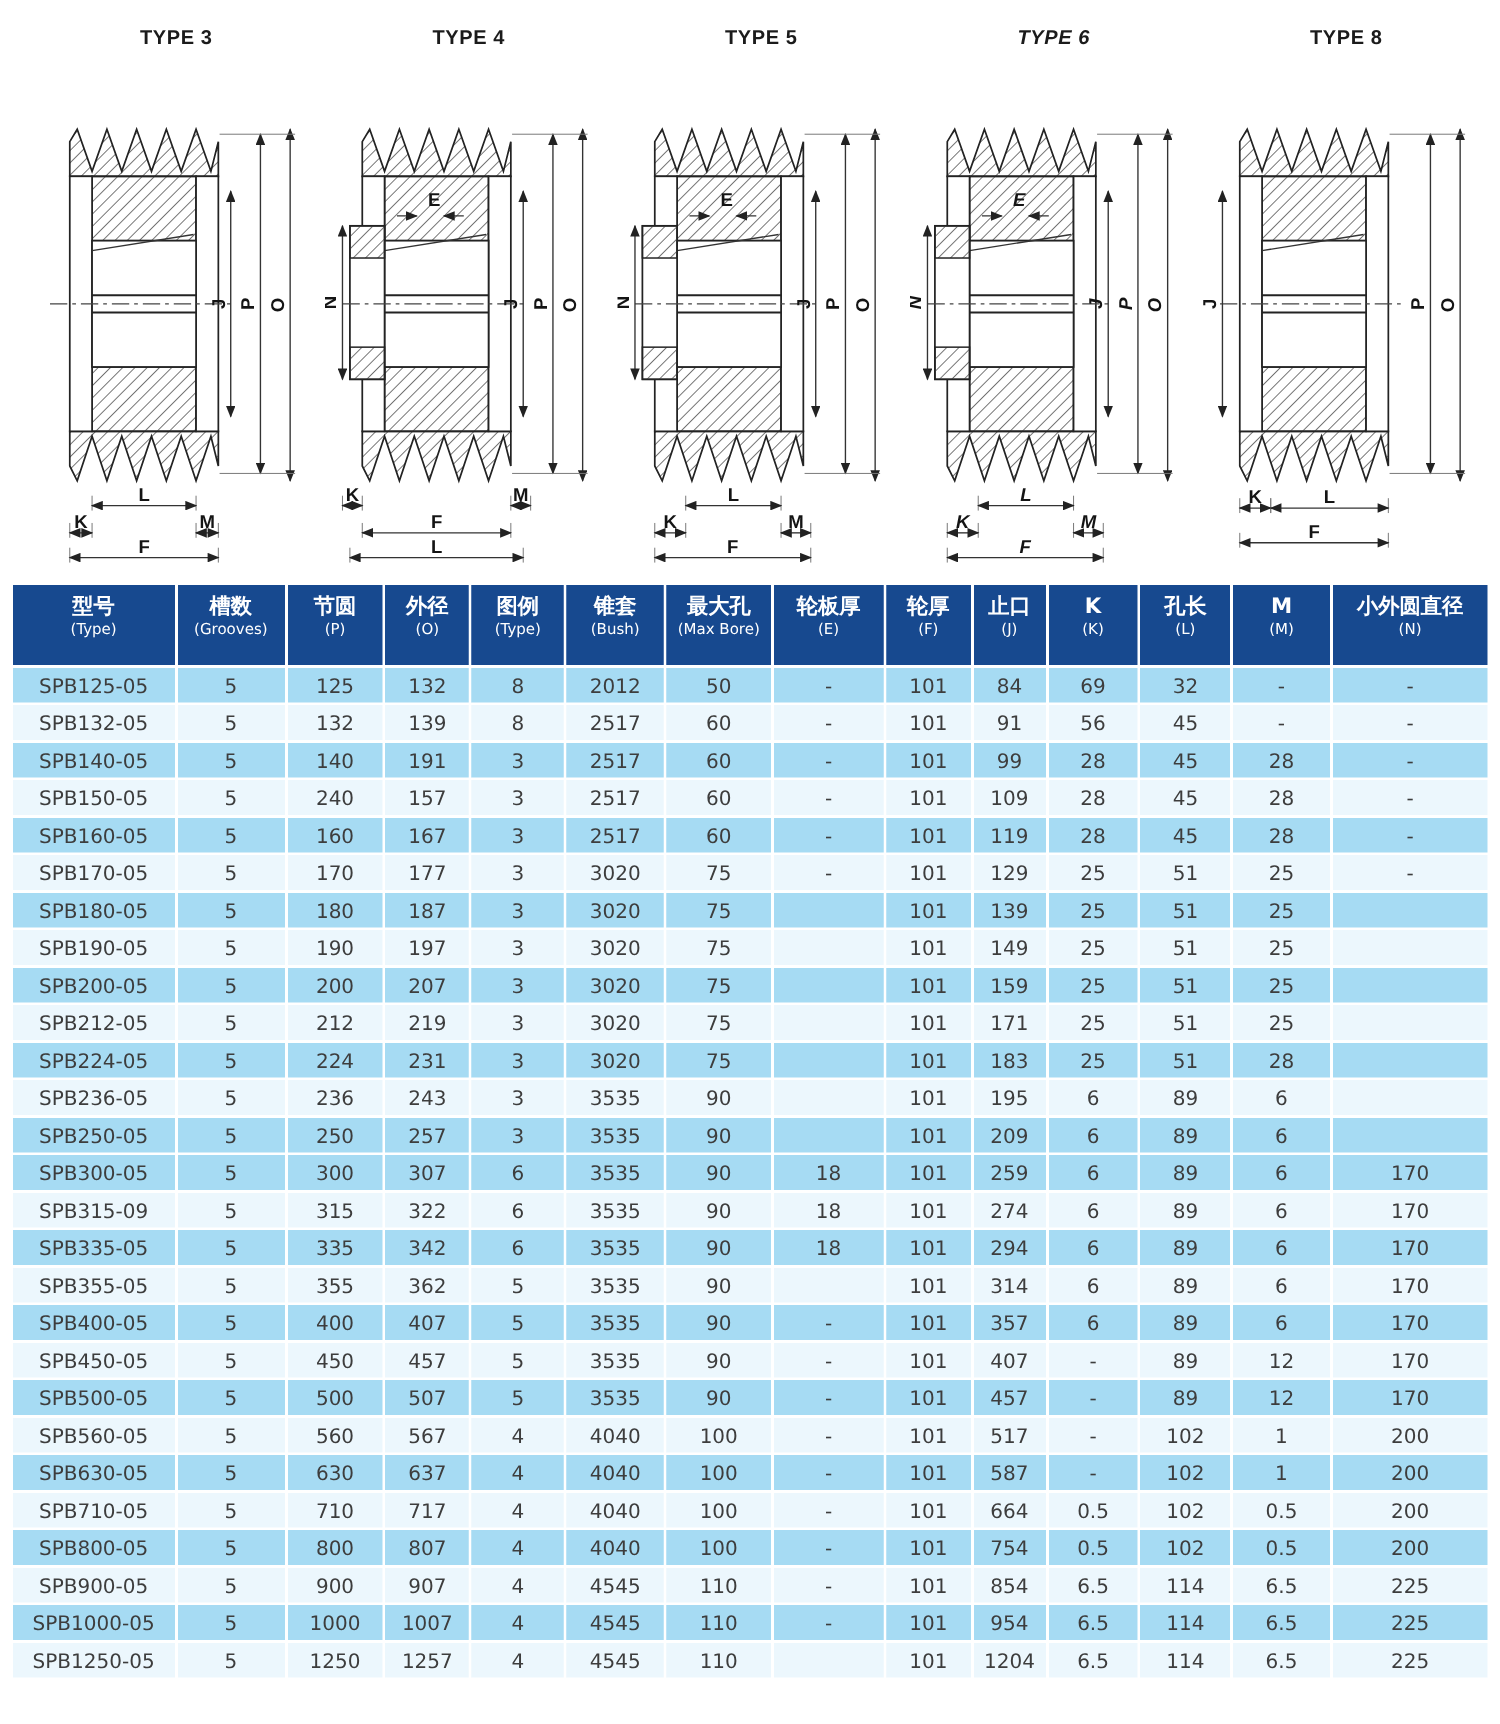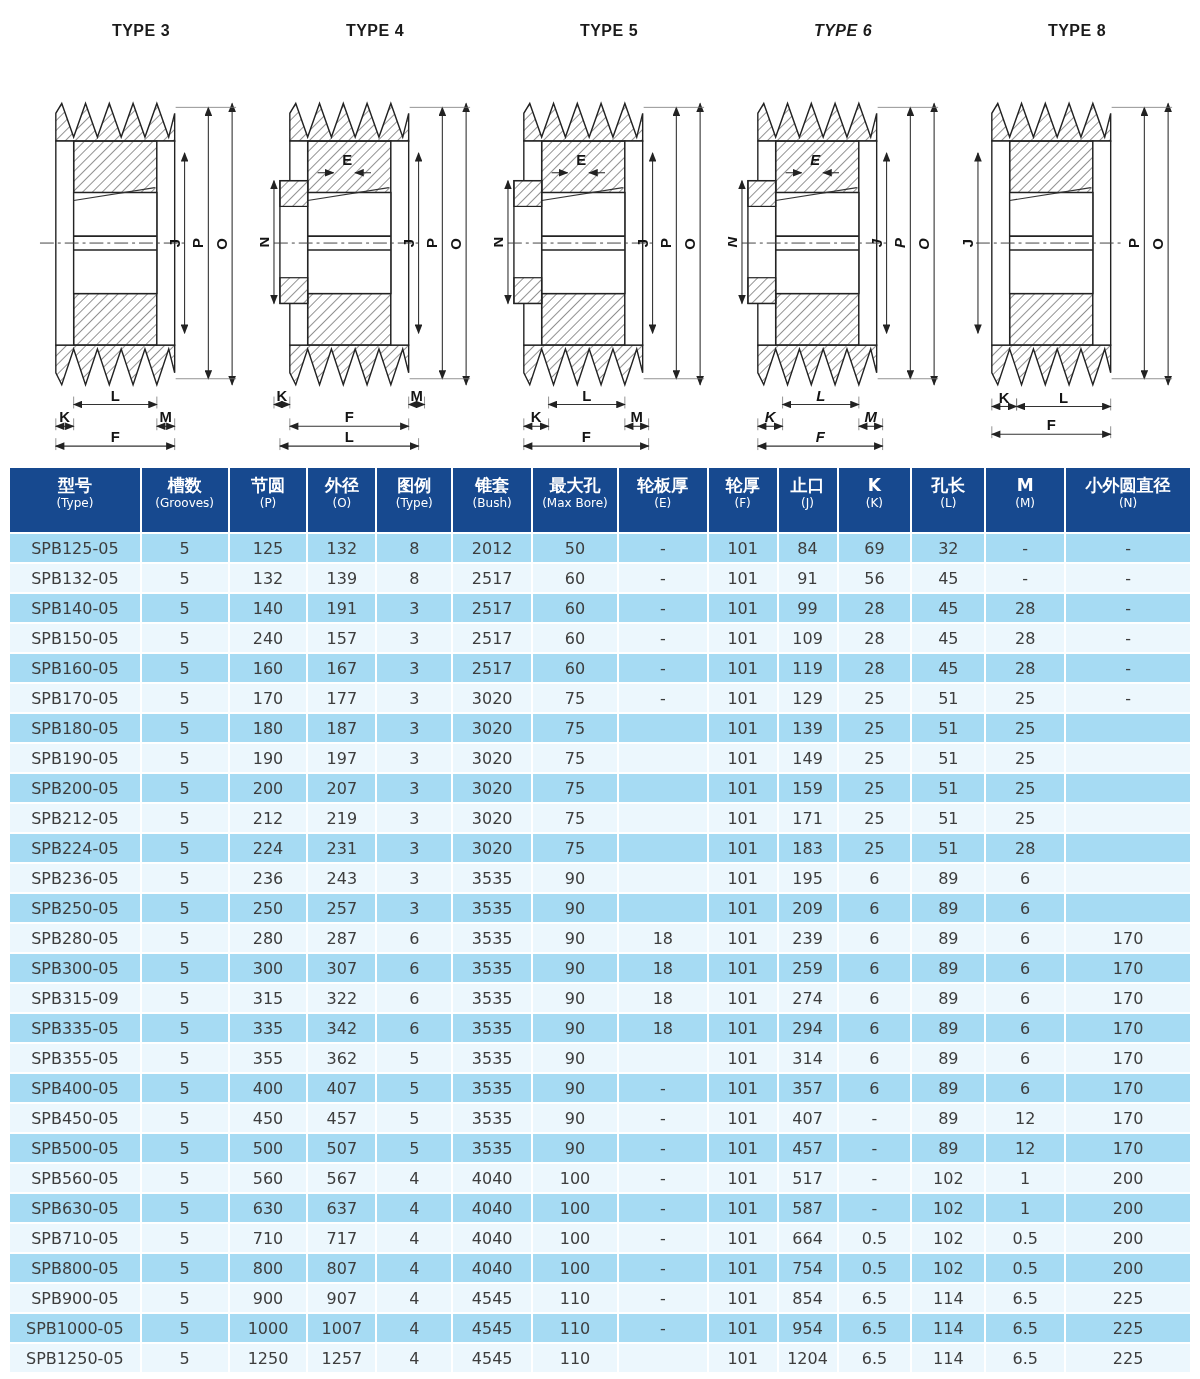--- a/index.html
+++ b/index.html
@@ -583,36 +583,20 @@
           <td>3535</td>
           <td>90</td>
           <td></td>
           <td>101</td>
           <td>209</td>
           <td>6</td>
           <td>89</td>
           <td>6</td>
           <td></td>
         </tr>
-        <tr class="row-even">
-          <td>SPB280-05</td>
-          <td>5</td>
-          <td>280</td>
-          <td>287</td>
-          <td>6</td>
-          <td>3535</td>
-          <td>90</td>
-          <td>18</td>
-          <td>101</td>
-          <td>239</td>
-          <td>6</td>
-          <td>89</td>
-          <td>6</td>
-          <td>170</td>
-        </tr>
         <tr class="row-odd">
           <td>SPB300-05</td>
           <td>5</td>
           <td>300</td>
           <td>307</td>
           <td>6</td>
           <td>3535</td>
           <td>90</td>
           <td>18</td>
           <td>101</td>

